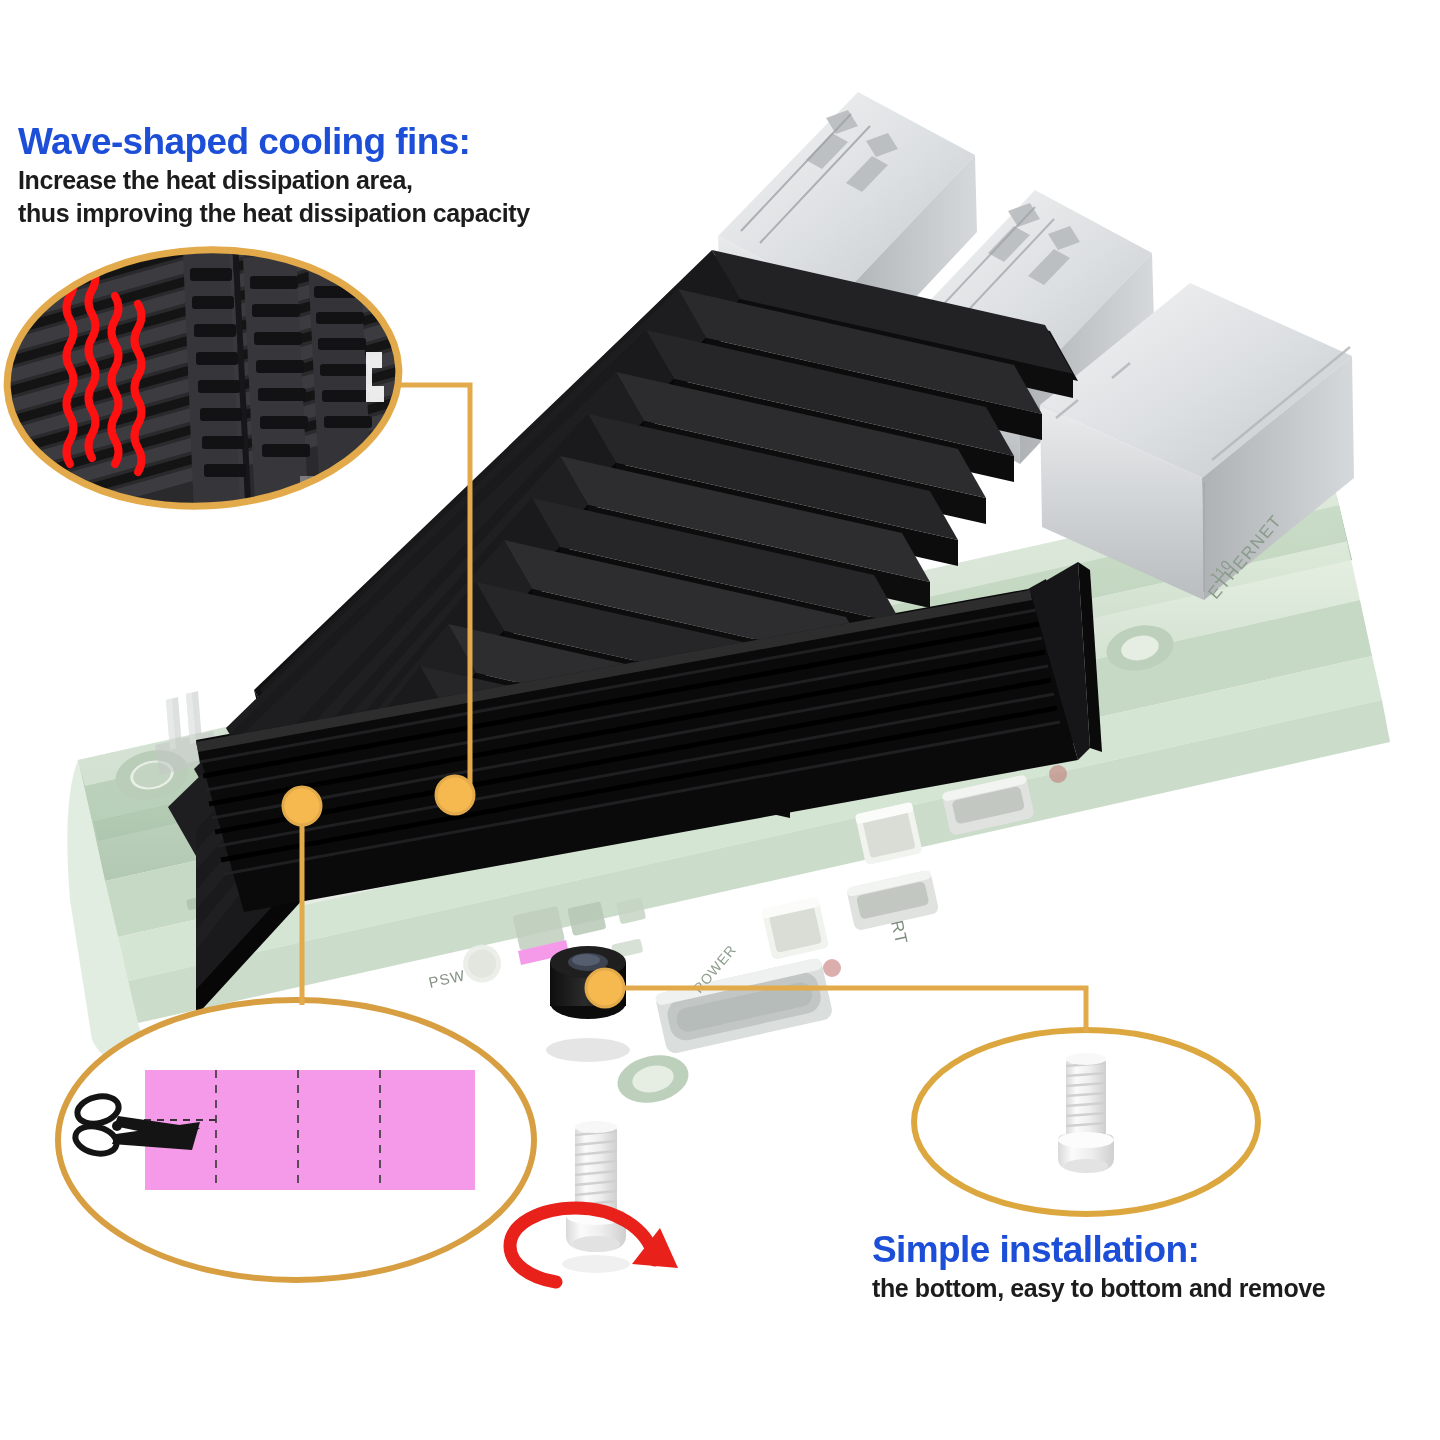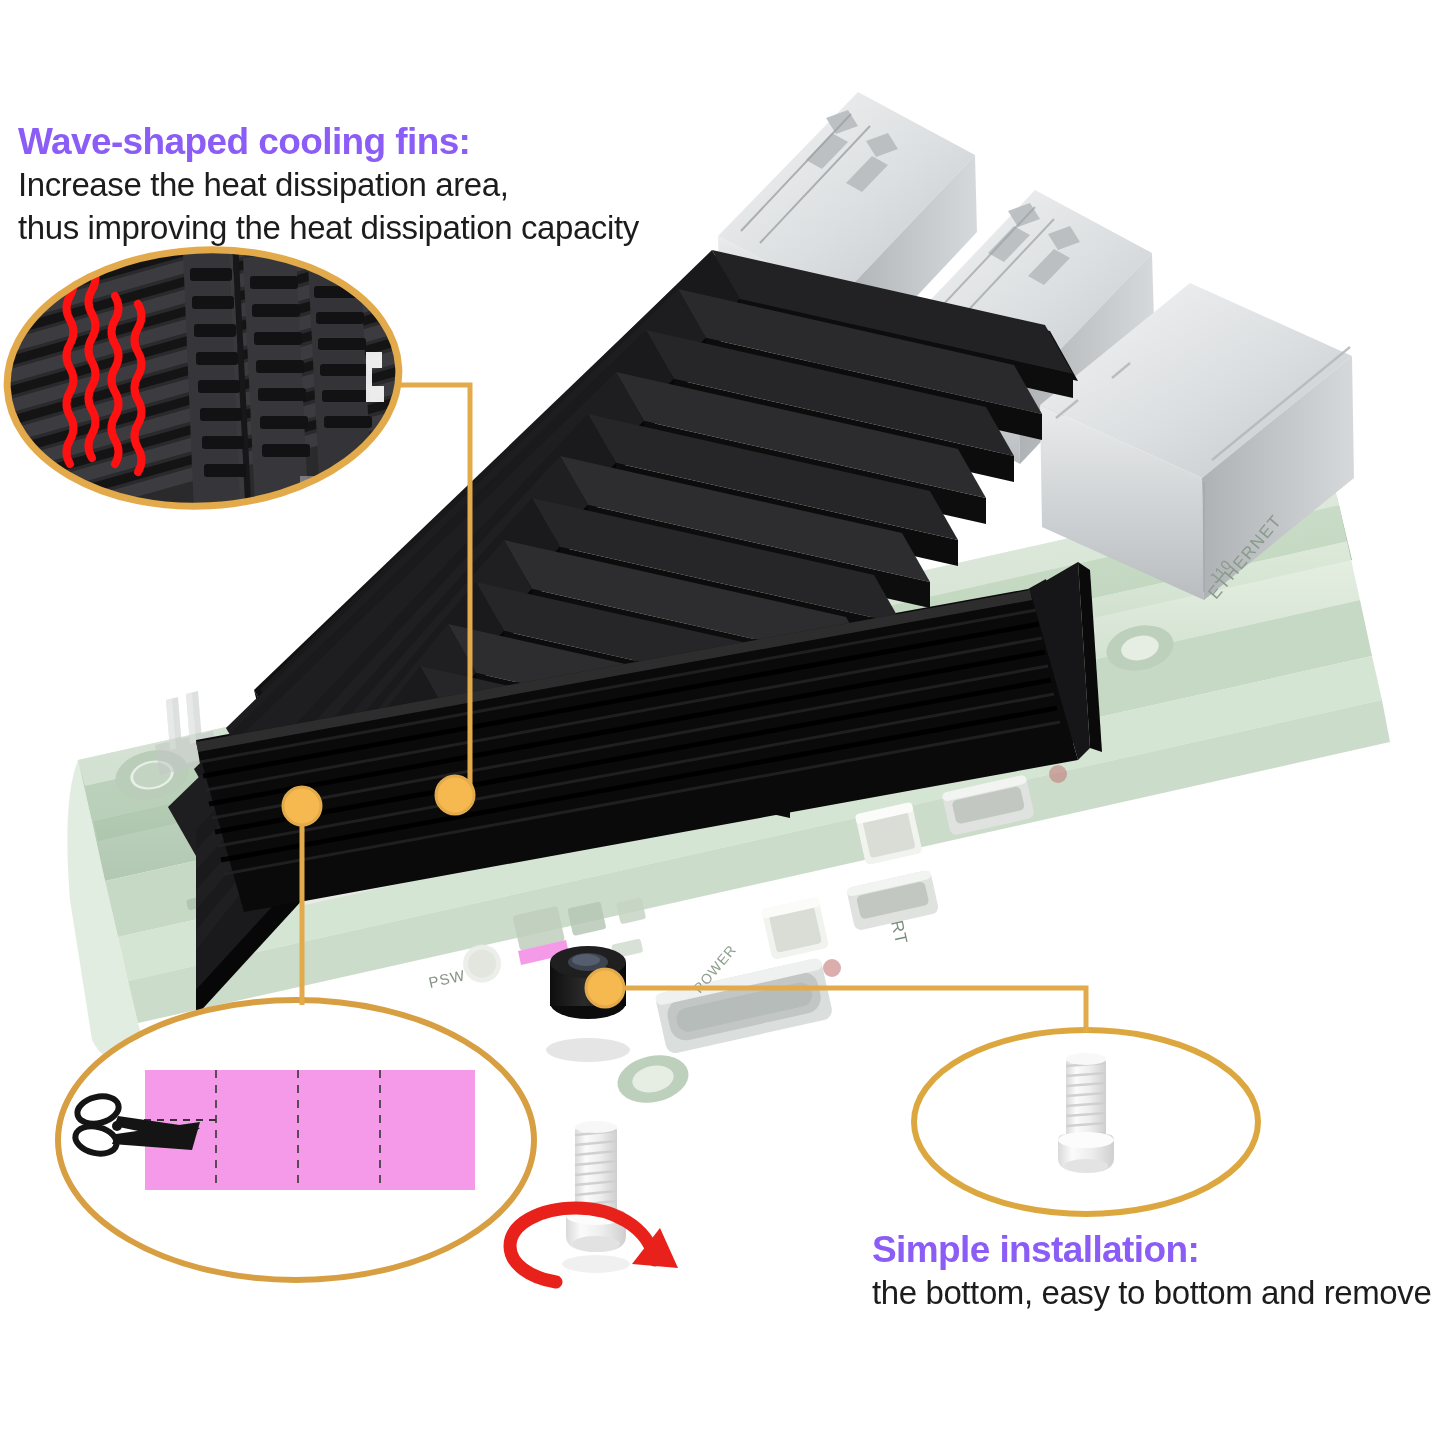--- a/index.html
+++ b/index.html
@@ -10,24 +10,24 @@
     font-family:"Liberation Sans", sans-serif;
     position:relative; overflow:hidden;
     -webkit-font-smoothing:antialiased;
   }
   #stage{ position:absolute; inset:0; }
 
   
   .txt-block{ position:absolute; color:#1a1a1a; }
   .txt-head{
     font-size:37px; font-weight:700; letter-spacing:-0.6px;
-    line-height:1.20; white-space:nowrap; color:#8b5cf6;
+    line-height:1.20; white-space:nowrap; color:#1d4ed8;
   }
   .txt-body{
-    font-size:33px; font-weight:400; letter-spacing:-0.4px;
+    font-size:25px; font-weight:700; letter-spacing:-0.4px;
     line-height:1.30; white-space:nowrap; color:#1c1c1c;
   }
   #blk-fins{ left:18px; top:120px; }
   #blk-pad { left:18px; top:1275px; }
   #blk-install{ left:872px; top:1228px; }
 
   
   svg.art{ position:absolute; left:0; top:0; width:1440px; height:1440px; }
 </style>
 </head>

